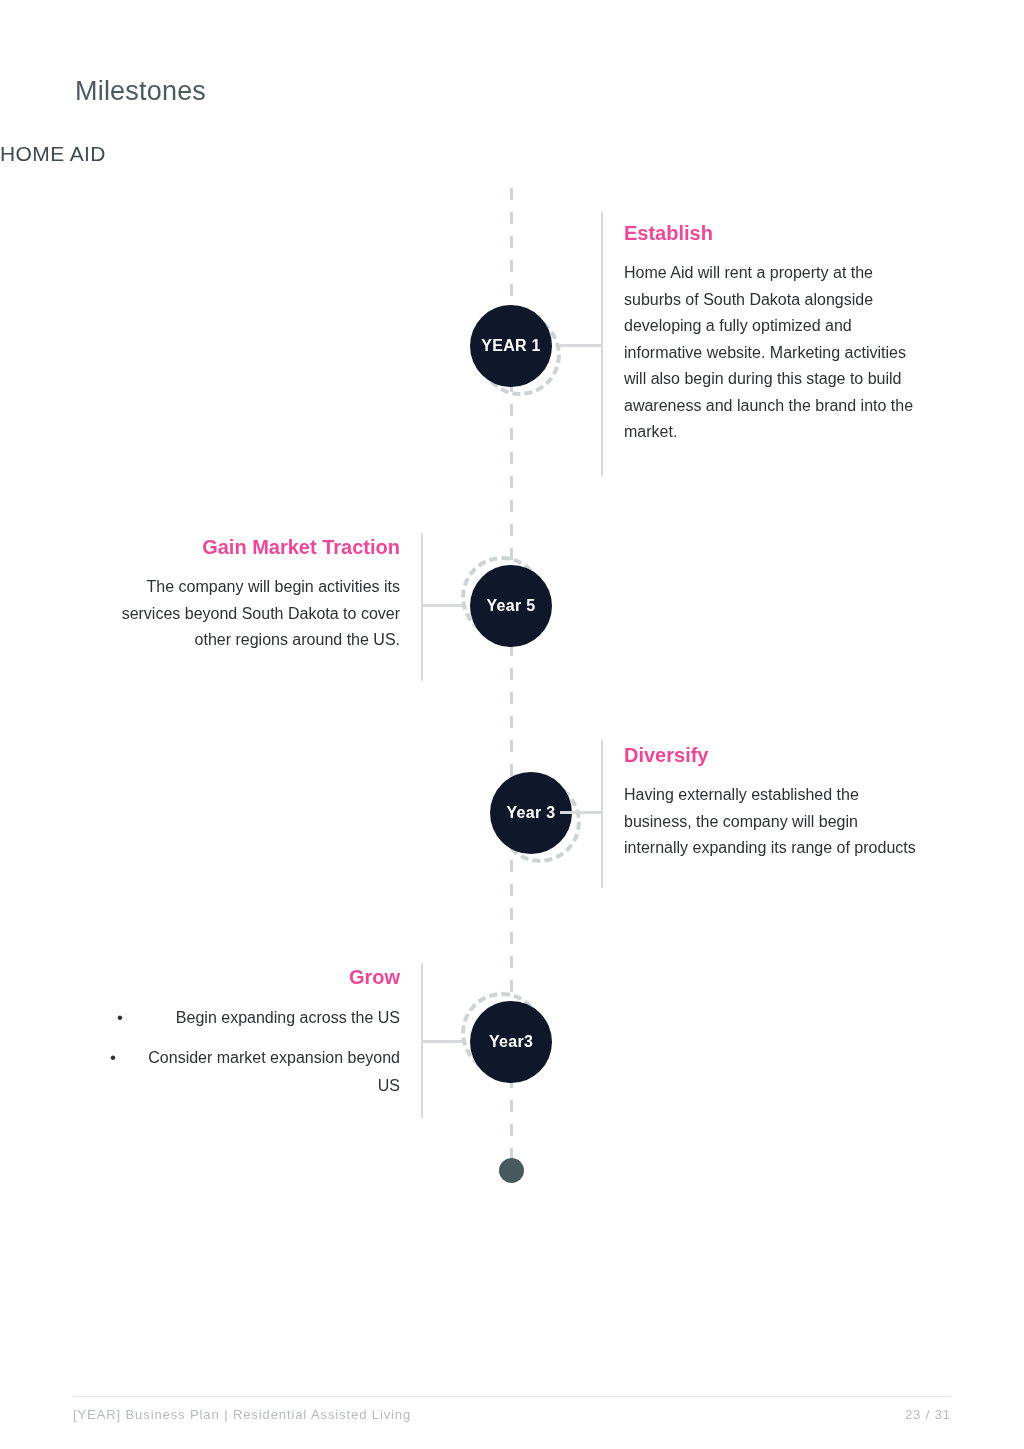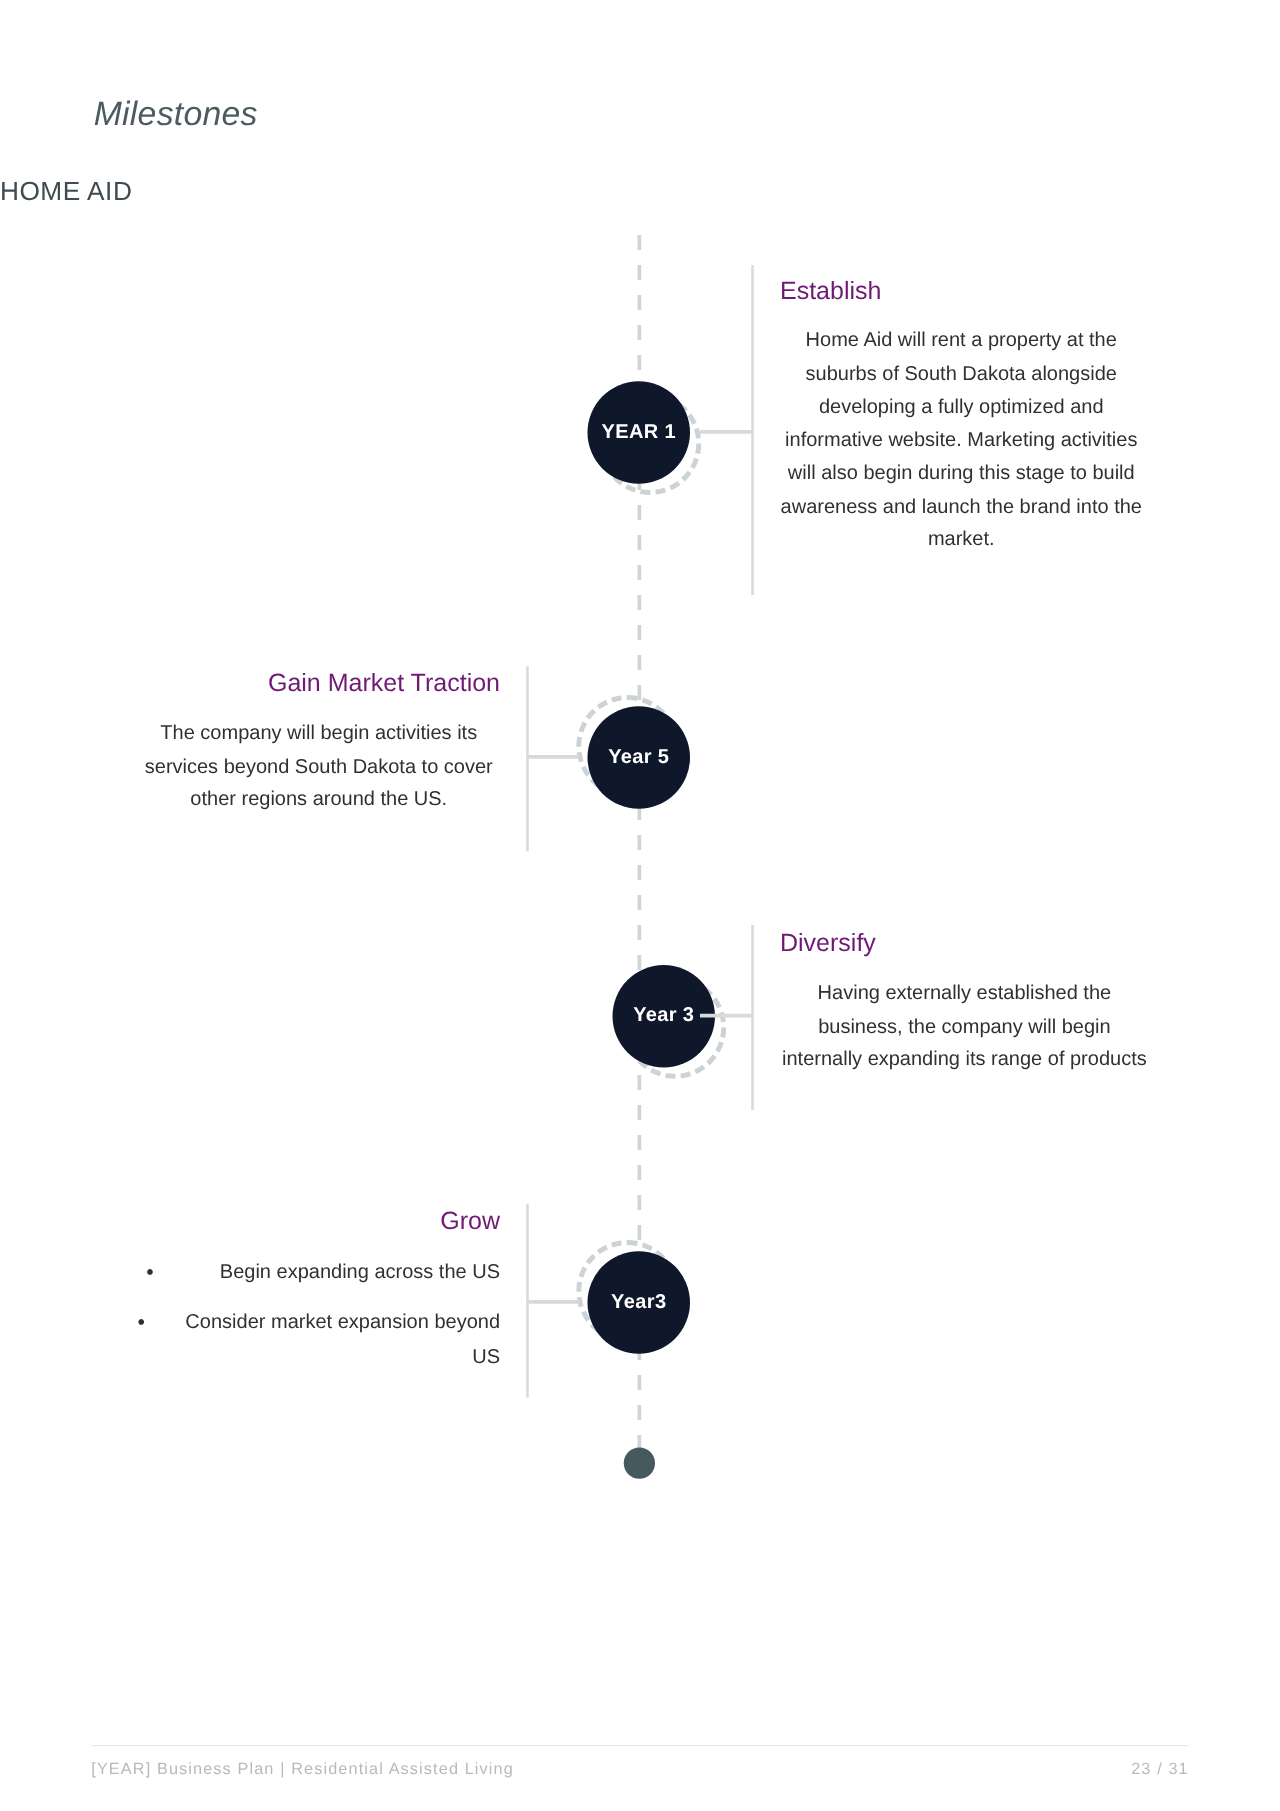--- a/index.html
+++ b/index.html
@@ -23,21 +23,20 @@
   .page-title {
     position: absolute;
     left: 75px;
     top: 74px;
     font-size: 27px;
     line-height: 34px;
     color: #4c5b60;
     font-weight: 400;
     letter-spacing: 0.2px;
     white-space: nowrap;
-    font-style: italic;
   }
 
   
   .chart-heading {
     position: absolute;
     left: 0;
     top: 140px;
     width: 864px;
     text-align: left;
     font-size: 21px;
@@ -122,29 +121,28 @@
   }
 
   
   .block {
     position: absolute;
   }
   .block h3 {
     margin: 0 0 14px 0;
     font-size: 20px;
     line-height: 26px;
-    font-weight: 400;
-    color: #701a75;
+    font-weight: 700;
+    color: #ec4899;
   }
   .block p {
     margin: 0;
     font-size: 16px;
     line-height: 26.5px;
     color: #2e3133;
-    text-align: center;
   }
   .block.right {
     text-align: left;
   }
   .block.left {
     text-align: right;
   }
   .block ul {
     margin: 0;
     padding: 0;

